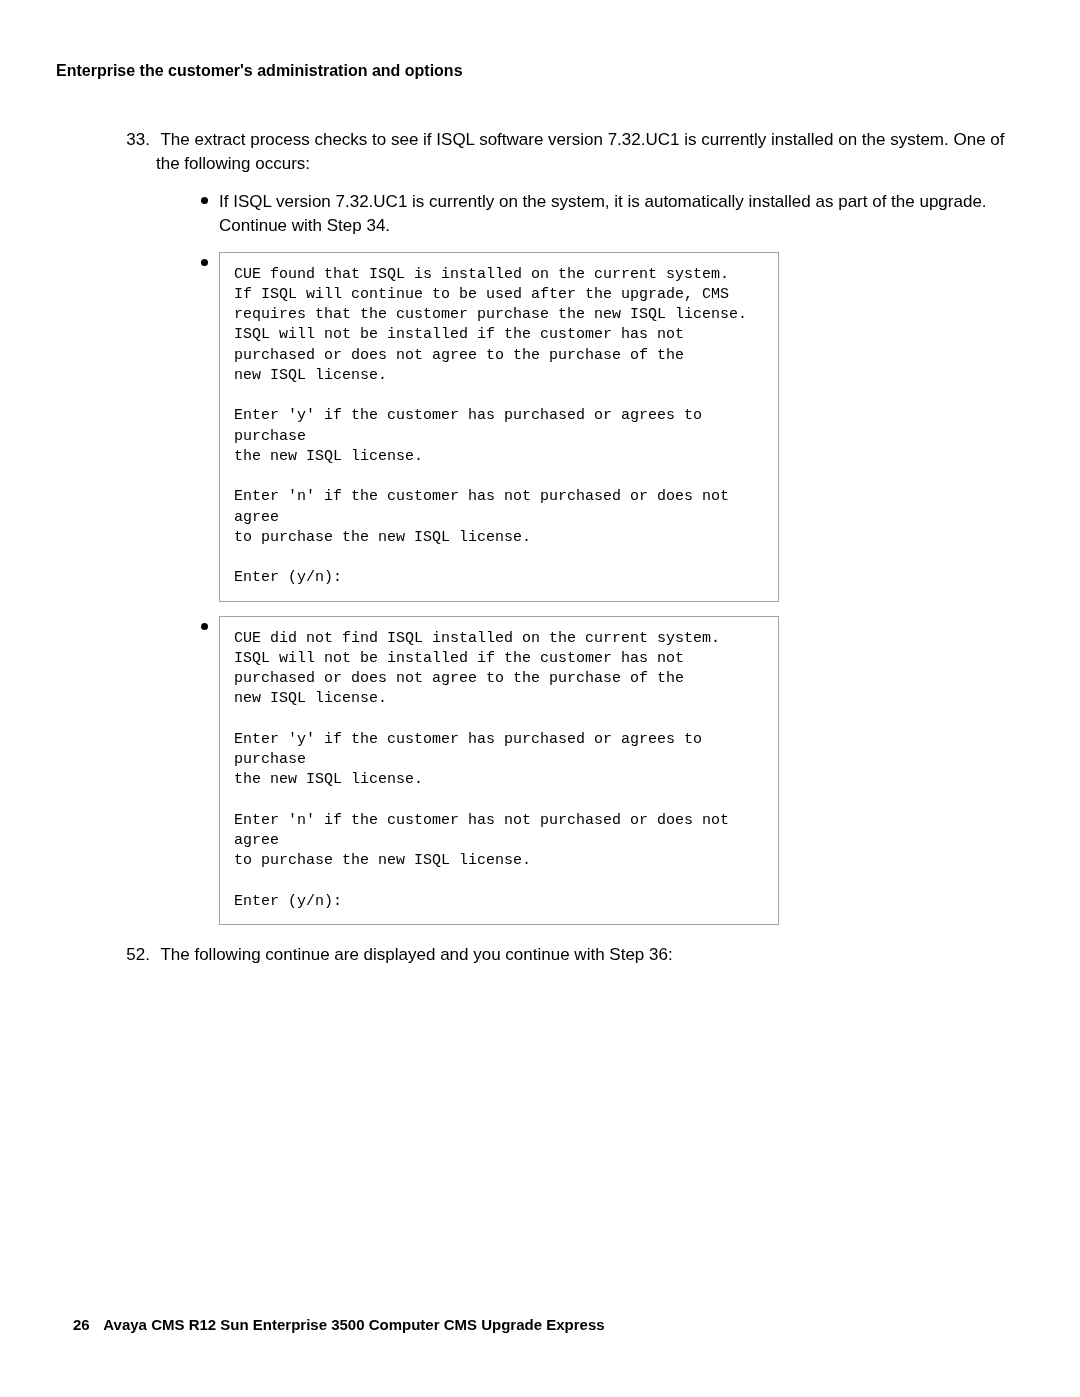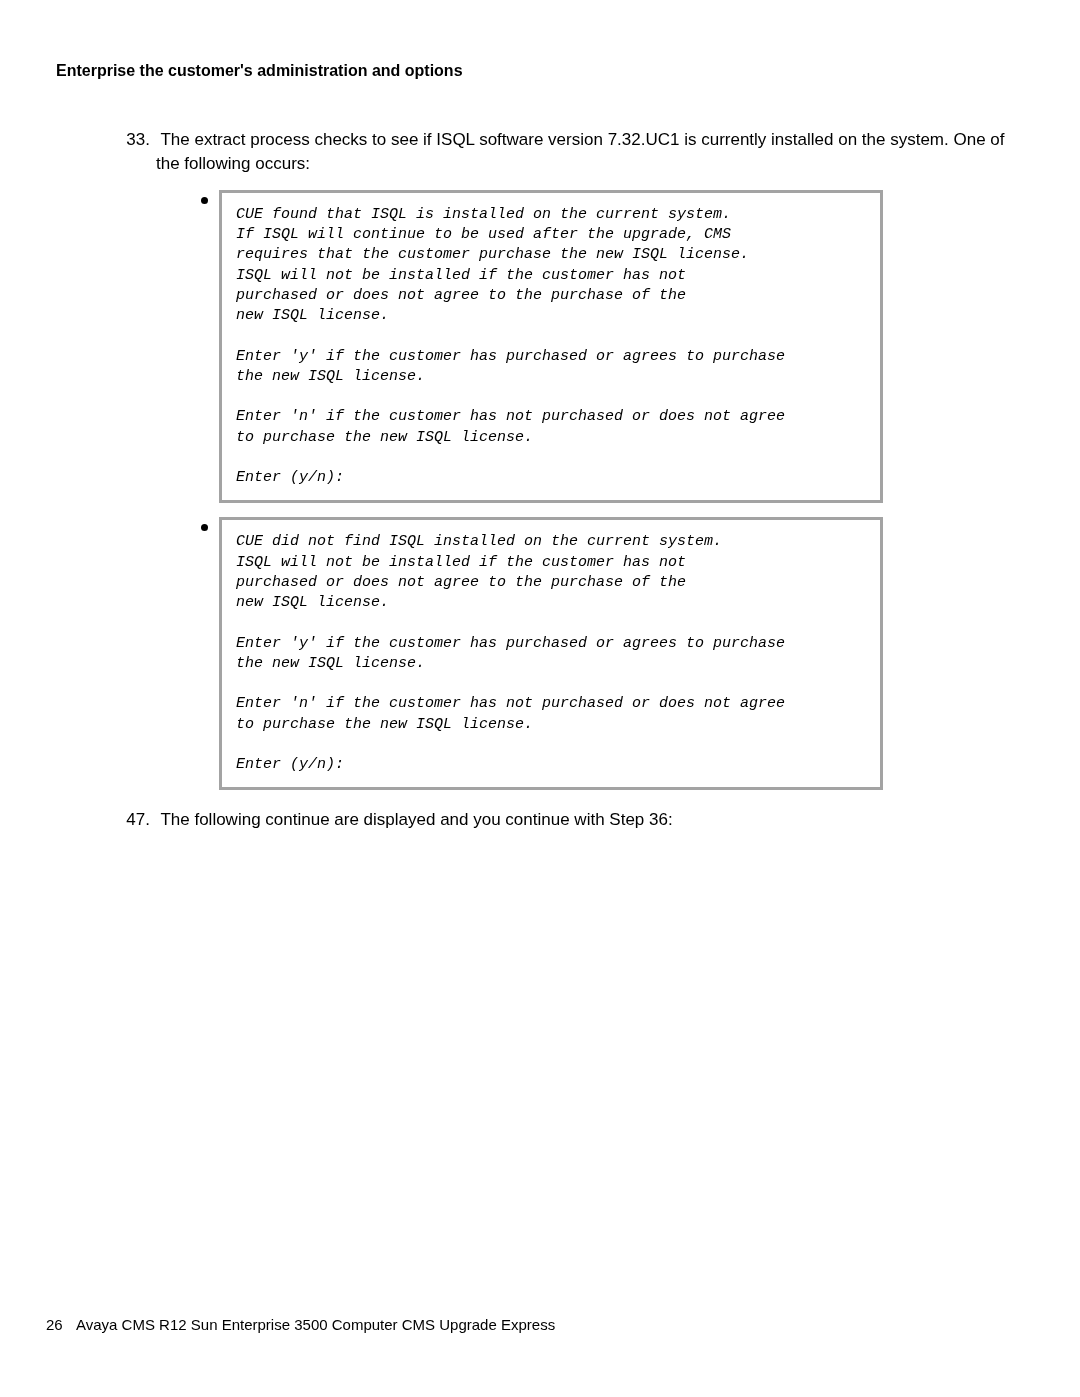--- a/index.html
+++ b/index.html
@@ -59,52 +59,54 @@
       left: -18px;
       top: 7px;
       width: 7px;
       height: 7px;
       background: #000;
       border-radius: 50%;
     }
     .code-block {
       font-family: "Courier New", Courier, monospace;
       font-size: 15px;
-      border: 3px solid #a3a3a3;
+      border: 1px solid #a3a3a3;
       padding: 12px 14px;
       margin-top: 14px;
       margin-bottom: 14px;
       line-height: 1.35;
       white-space: pre-wrap;
-      width: 664px;
-      font-style: italic;
+      width: 560px;
     }
     .footer {
       position: absolute;
       bottom: 62px;
-      left: 46px;
+      left: 73px;
       font-size: 15px;
-      font-weight: normal;
+      font-weight: bold;
     }
     .page-num {
       margin-right: 10px;
     }
   </style>
 </head>
 <body>
 
 <div class="header-title">Enterprise the customer's administration and options</div>
 
 <div class="content">
 
   <div class="step">
     <span class="step-number">33.</span>
     <span class="step-text">The extract process checks to see if ISQL software version 7.32.UC1 is currently installed on the system. One of the following occurs:</span>
     <div class="step-body">
       <ul class="bullet-list">
+        <li class="bullet-item">
+          <span>If ISQL version 7.32.UC1 is currently on the system, it is automatically installed as part of the upgrade. Continue with Step 34.</span>
+        </li>
         <li class="bullet-item">
           <div class="code-block">CUE found that ISQL is installed on the current system.
 If ISQL will continue to be used after the upgrade, CMS
 requires that the customer purchase the new ISQL license.
 ISQL will not be installed if the customer has not
 purchased or does not agree to the purchase of the
 new ISQL license.
 
 Enter 'y' if the customer has purchased or agrees to purchase
 the new ISQL license.
@@ -126,21 +128,21 @@
 Enter 'n' if the customer has not purchased or does not agree
 to purchase the new ISQL license.
 
 Enter (y/n):</div>
         </li>
       </ul>
     </div>
   </div>
 
   <div class="step">
-    <span class="step-number">47.</span>
+    <span class="step-number">52.</span>
     <span class="step-text">The following continue are displayed and you continue with Step 36:</span>
   </div>
 
 </div>
 
 <div class="footer">
   <span class="page-num">26</span>
   <span>Avaya CMS R12 Sun Enterprise 3500 Computer CMS Upgrade Express</span>
 </div>
 

